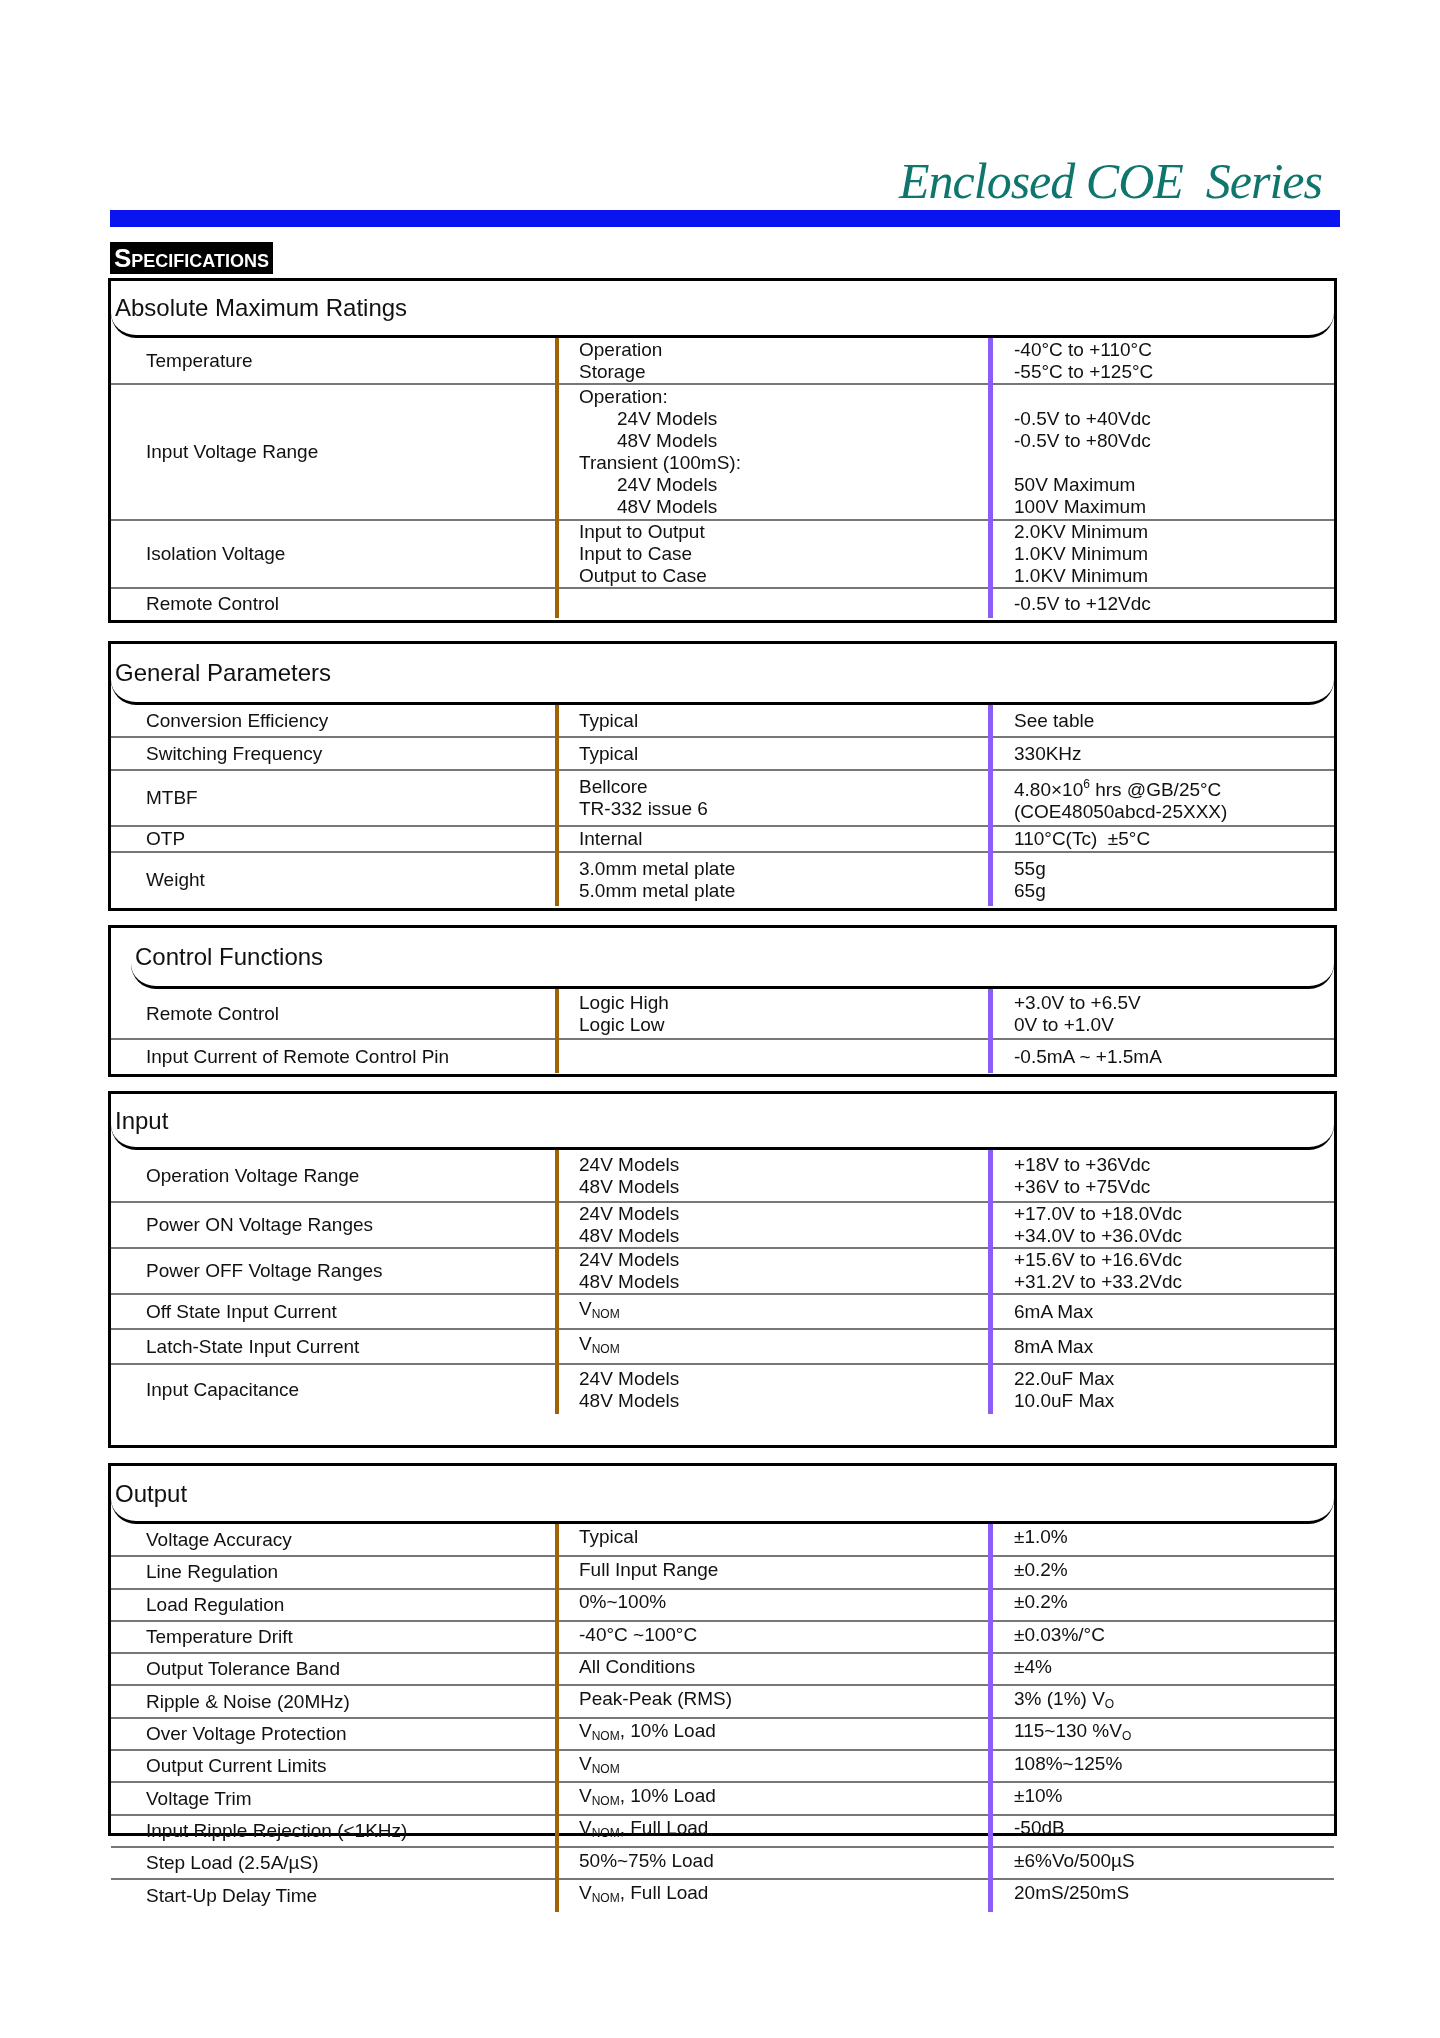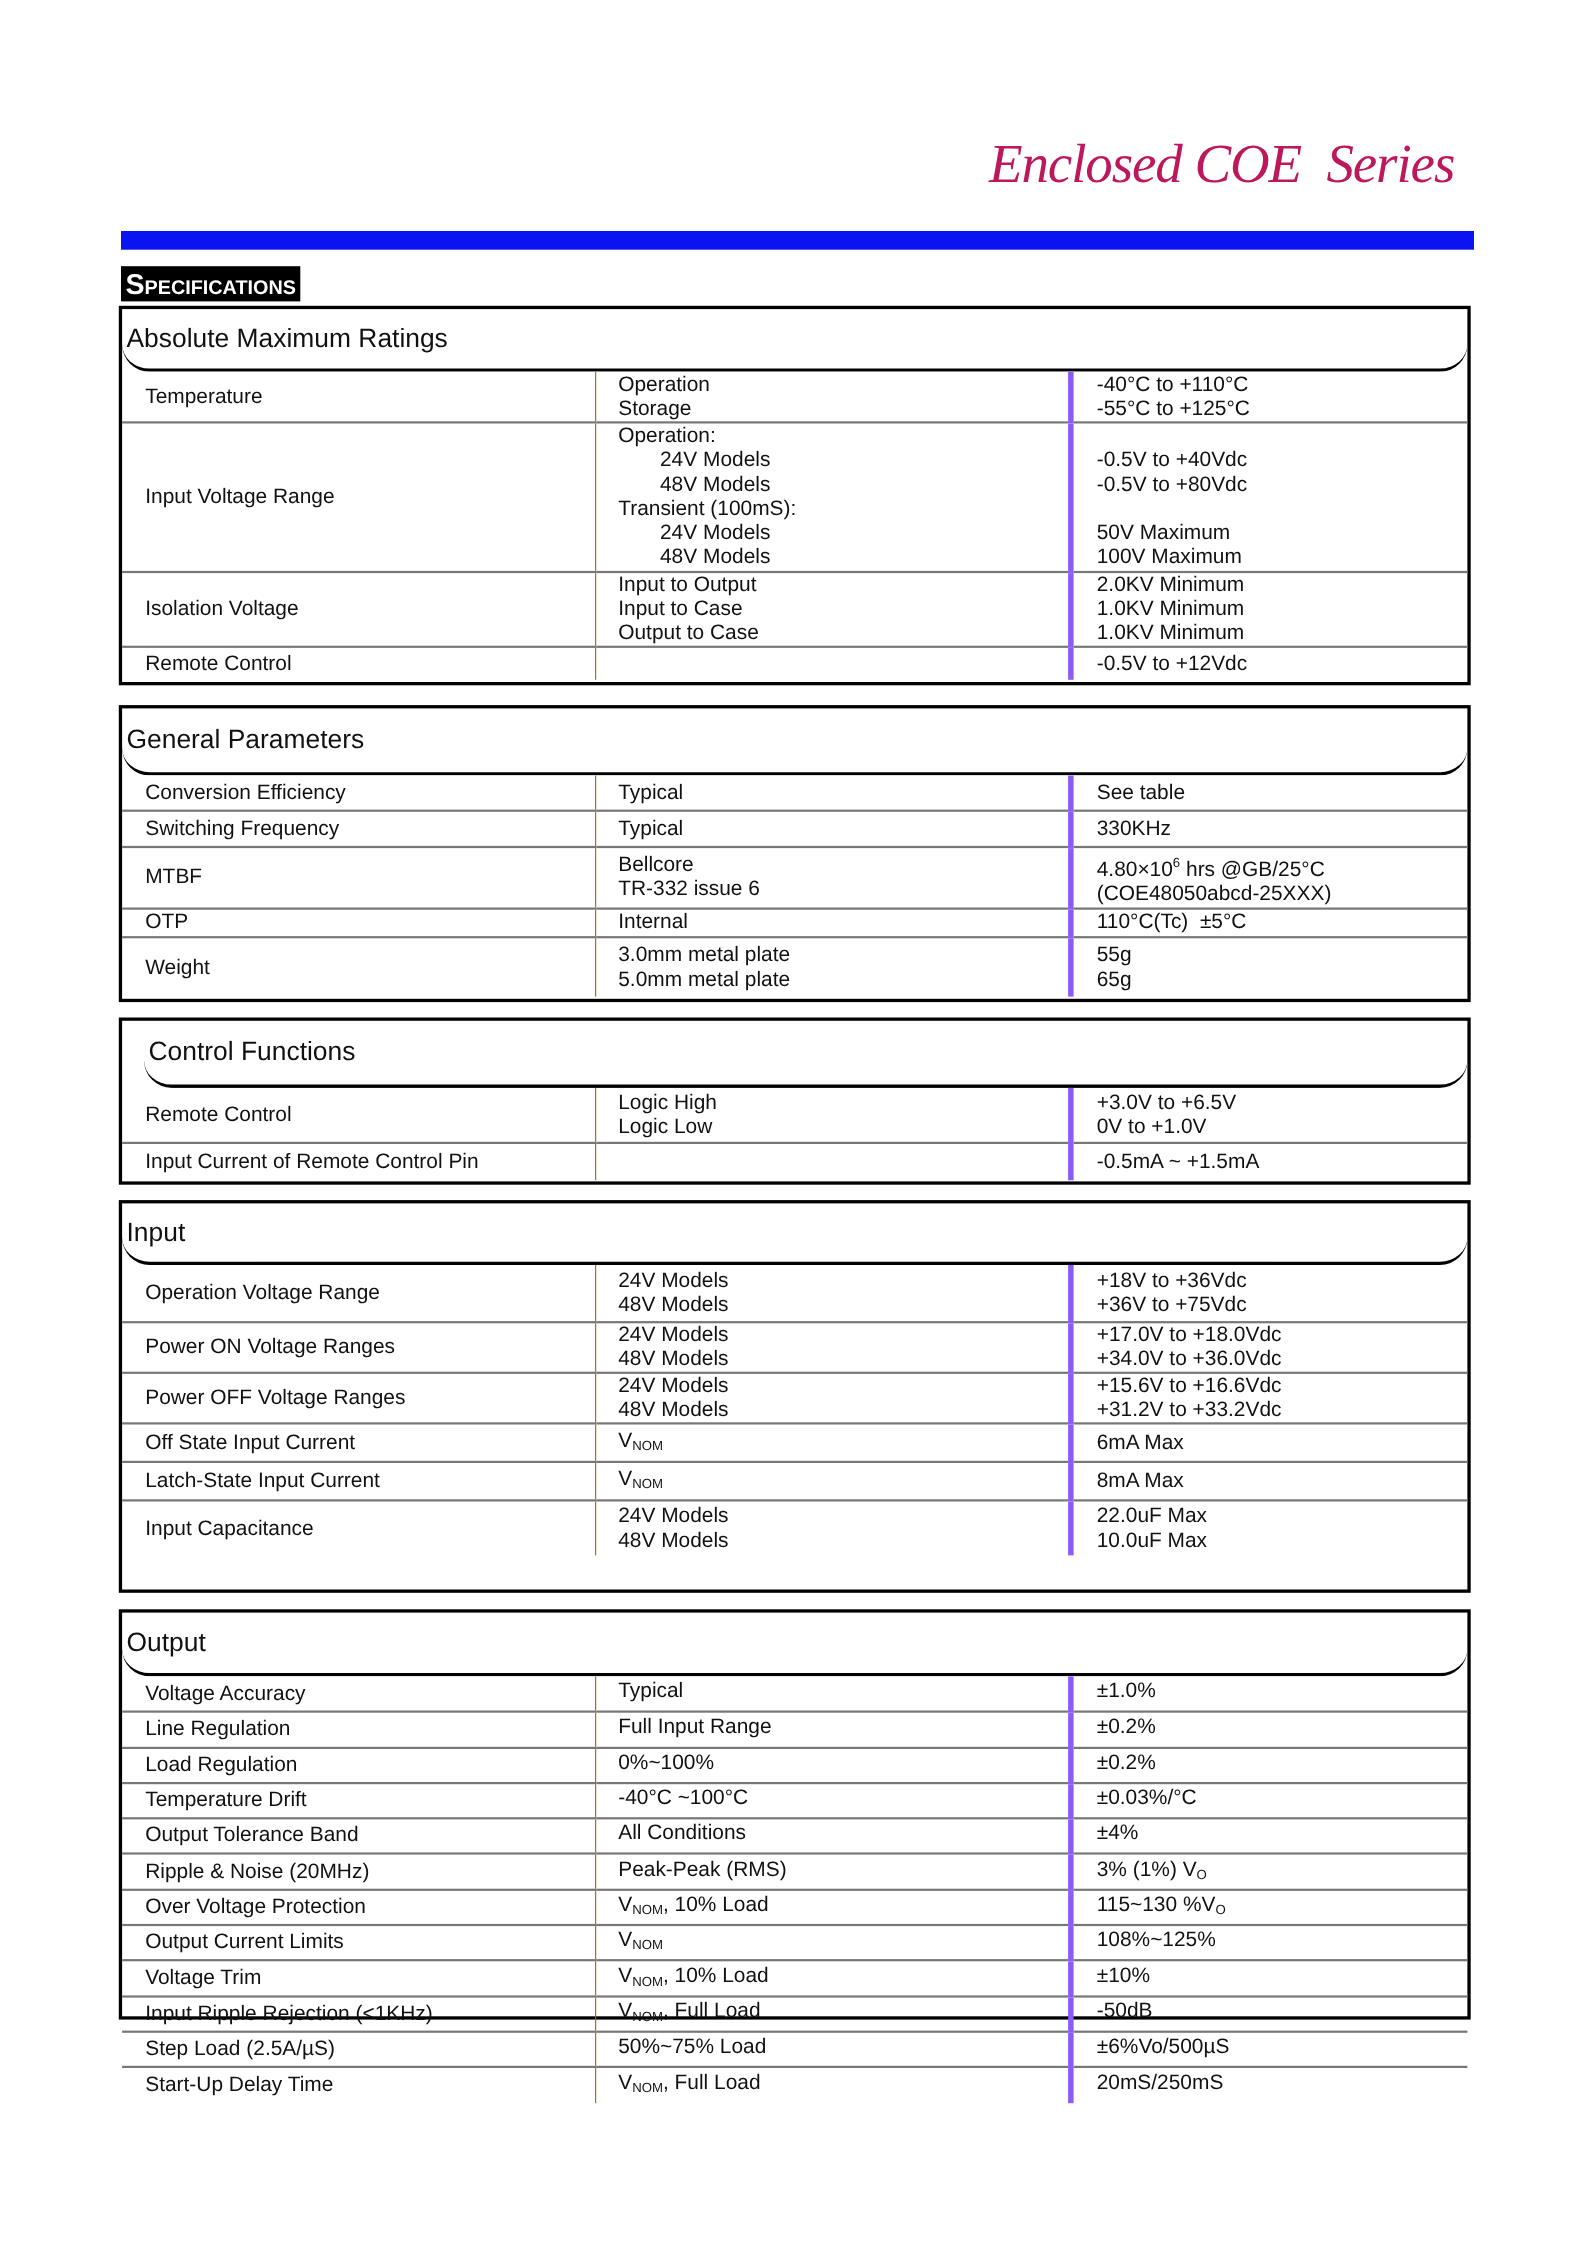--- a/index.html
+++ b/index.html
@@ -1,37 +1,37 @@
 <!DOCTYPE html>
 <html><head>
 <meta charset="utf-8">
 <style>
   html, body { margin: 0; padding: 0; background: #ffffff; }
   body { width: 1440px; height: 2038px; position: relative; font-family: "Liberation Sans", sans-serif; color: #111; }
   .title {
-    position: absolute; right: 118px; top: 119px;
+    position: absolute; right: 118px; top: 152px;
     font-family: "Liberation Serif", serif; font-style: italic;
-    font-size: 50px; color: #be185d; letter-spacing: -1px; white-space: pre;
+    font-size: 50px; color: #0f766e; letter-spacing: -1px; white-space: pre;
   }
   .blue-bar { position: absolute; left: 110px; top: 210px; width: 1230px; height: 17px; background: #0a14f0; }
   .spec-label {
     position: absolute; left: 110px; top: 242px; height: 32px; padding: 0 4px;
     background: #000; color: #fff; font-weight: bold; font-size: 26px; line-height: 32px;
     font-variant: small-caps;
   }
   .section {
     position: absolute; left: 108px; width: 1229px; border: 3px solid #000; box-sizing: border-box;
   }
   .section-head {
     font-size: 24px; padding-left: 4px; display: flex; align-items: center; border-bottom: 3px solid #000; box-sizing: border-box; border-radius: 25px;
   }
   table { width: 100%; border-collapse: collapse; table-layout: fixed; font-size: 19px; }
   td { border-top: 2px solid #777; vertical-align: middle; padding: 0; line-height: 22px; }
   tr:first-child td { border-top: none; }
-  td.c1 { width: 409px; padding-left: 21px; border-right: 1px solid #a16207; }
+  td.c1 { width: 409px; padding-left: 35px; border-right: 4px solid #a16207; }
   td.c2 { width: 409px; padding-left: 20px; border-right: 5px solid #8b5cf6; }
   td.c3 { padding-left: 21px; }
   .indent { padding-left: 38px; }
   sub { font-size: 12px; vertical-align: -3px; }
   sup { font-size: 12px; vertical-align: 8px; }
 </style>
 </head>
 <body>
 
 <div class="title">Enclosed COE  Series</div>

